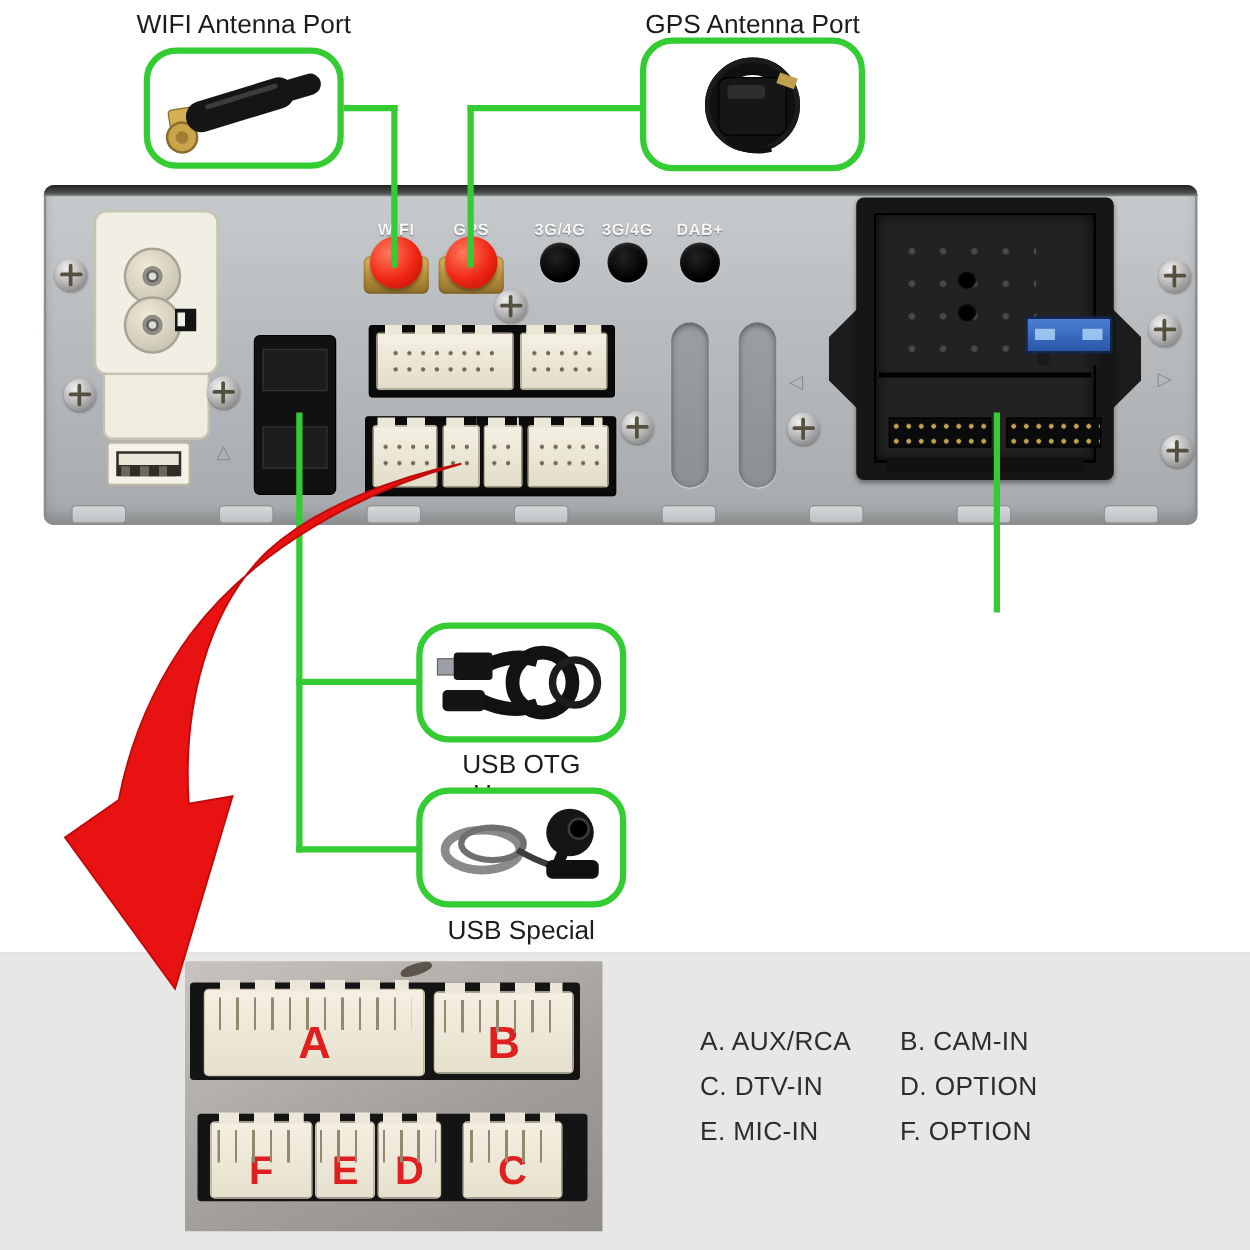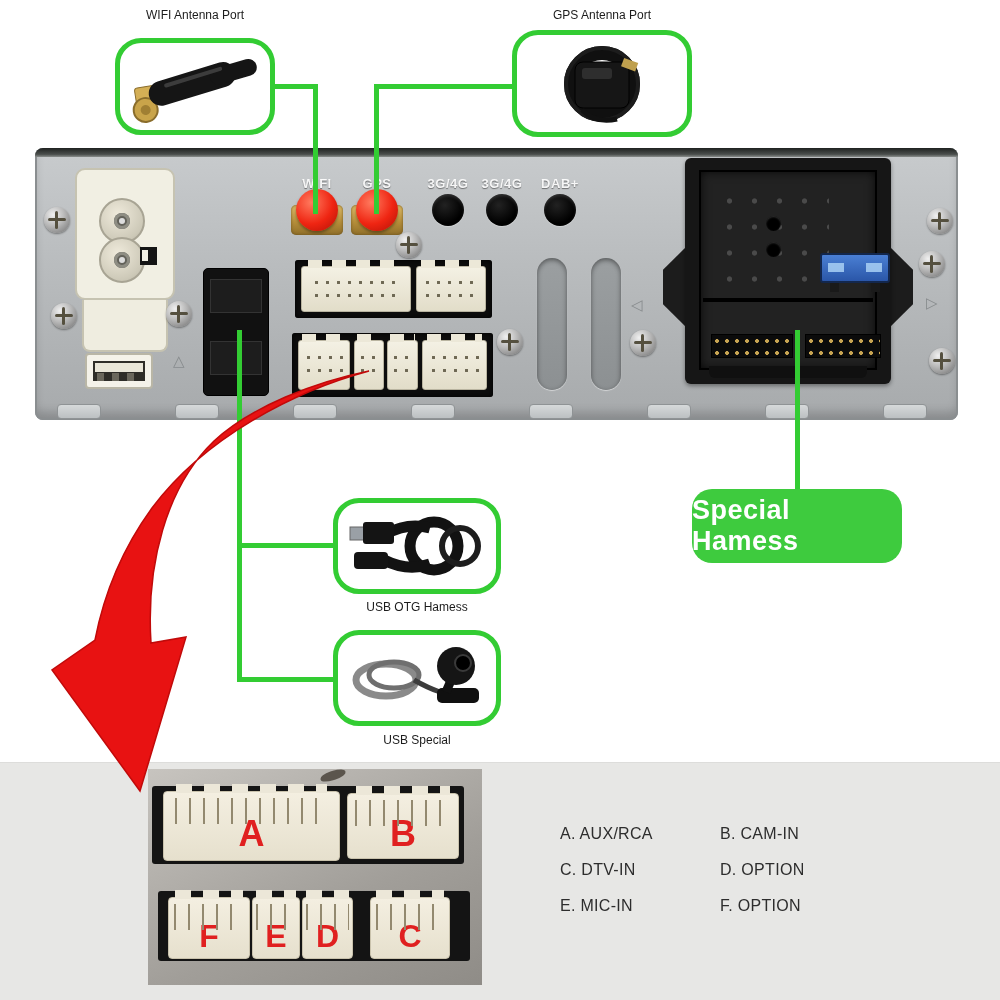--- a/index.html
+++ b/index.html
@@ -7,21 +7,21 @@
     --harness-green:#3ecb3e;
     --arrow-red:#e81212;
     --cream:#f1efe3;
     --panel-silver:#b9bcbe;
   }
   html,body{margin:0;padding:0;background:#fff;}
   .stage{position:relative;width:1000px;height:1000px;background:#ffffff;overflow:hidden;
          font-family:"Liberation Sans",sans-serif;}
 
   
-  .lbl{position:absolute;font-size:12px;color:#1c1c1c;text-align:center;z-index:4;}
+  .lbl{position:absolute;font-size:21px;color:#1c1c1c;text-align:center;z-index:4;}
   .gbox{position:absolute;border:5px solid var(--green);border-radius:26px;background:#fff;
         display:flex;align-items:center;justify-content:center;z-index:4;box-sizing:border-box;}
   .gline{position:absolute;background:var(--green);z-index:3;}
   .harness-pill{position:absolute;left:692px;top:489px;width:210px;height:74px;border-radius:20px;
         background:var(--harness-green);display:flex;align-items:center;justify-content:center;
         color:#fff;font-weight:bold;font-size:27px;letter-spacing:.5px;z-index:4;}
 
   
   .panel{position:absolute;left:35px;top:148px;width:923px;height:272px;border-radius:8px;z-index:1;
          background:linear-gradient(180deg,#c8cbcd 0%,#babdbf 40%,#a7aaac 100%);
@@ -119,21 +119,21 @@
   .pband{position:absolute;background:#141414;border-radius:3px;}
   .pconn{position:absolute;background:linear-gradient(180deg,#f4efe1,#e6e0cd);border:1px solid #c9c2ac;
          border-radius:4px;display:flex;align-items:center;justify-content:center;}
   .pconn::before{content:"";position:absolute;top:-8px;left:7%;right:7%;height:9px;
          background:repeating-linear-gradient(90deg,#ece7d8 0 16px,rgba(0,0,0,0) 16px 28px);}
   .pconn::after{content:"";position:absolute;left:6%;right:6%;top:6px;height:26px;
          background:repeating-linear-gradient(90deg,#93896f 0 2px,rgba(0,0,0,0) 2px 14px);}
   .pletter{color:#e02020;font-weight:bold;font-size:32px;padding-top:16px;}
   .pletter-big{font-size:36px;}
   .legend{position:absolute;left:560px;top:53px;display:grid;grid-template-columns:160px 160px;
-         grid-auto-rows:36px;font-size:16px;color:#2d2d2d;letter-spacing:.3px;align-items:center;}
+         grid-auto-rows:36px;font-size:21px;color:#2d2d2d;letter-spacing:.3px;align-items:center;}
 </style>
 </head>
 <body>
 
 <div class="stage">
 
   <div class="lbl" style="left:100px;top:8px;width:190px;">WIFI Antenna Port</div>
   <div class="lbl" style="left:507px;top:8px;width:190px;">GPS Antenna Port</div>
 
   <div class="gbox" style="left:115px;top:38px;width:160px;height:97px;">
@@ -281,23 +281,20 @@
       <ellipse cx="52" cy="37" rx="25" ry="13" fill="none" stroke="#6f6f6f" stroke-width="5"></ellipse>
       <path d="M72 42 Q86 50 98 54" stroke="#3c3c3c" stroke-width="5" fill="none"></path>
       <rect x="95" y="50" width="42" height="15" rx="5" fill="#101010"></rect>
       <path d="M110 40 L104 54" stroke="#111" stroke-width="9"></path>
       <circle cx="114" cy="28" r="19" fill="#151515"></circle>
       <circle cx="121" cy="25" r="8" fill="#000" stroke="#3a3a3a" stroke-width="2"></circle>
     </svg>
   </div>
   <div class="lbl" style="left:333px;top:733px;width:168px;">USB Special</div>
 
-  <div class="harness-pill">
-    <span>Special Hamess</span>
-  </div>
 
   <svg class="arrow-svg" width="1000" height="1000" viewBox="0 0 1000 1000">
     <path d="M 369 371
              C 295 391, 205 437, 152 508
              C 128 541, 106 583, 95 640
              L 52 670
              L 140 791
              L 186 637
              L 151 643
              C 146 565, 166 487, 214 441

